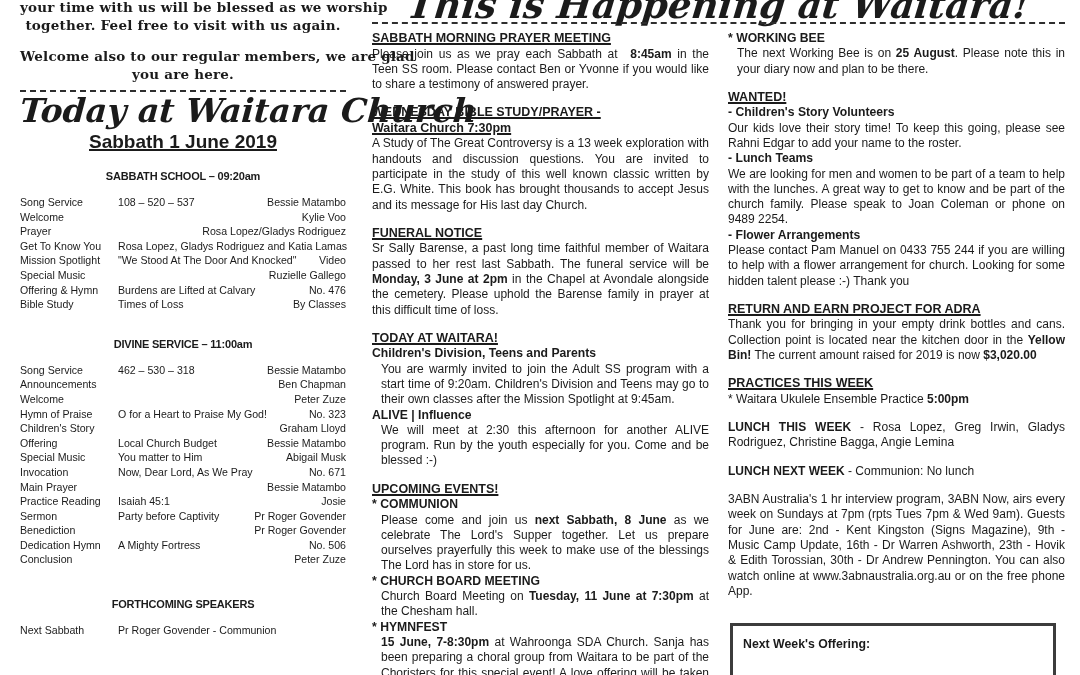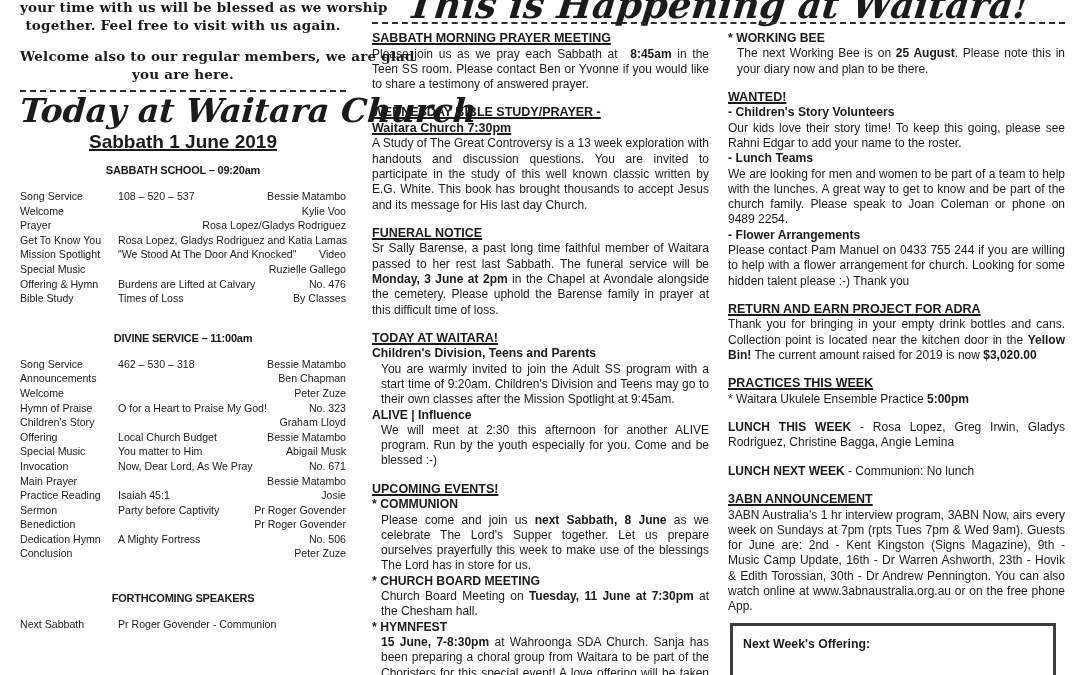--- a/index.html
+++ b/index.html
@@ -24,21 +24,21 @@
     font-size:33px;line-height:36px;text-align:center;transform:skewX(-4deg);
     margin-top:1px;white-space:nowrap;
   }
   .date-title{
     font-size:19px;font-weight:700;text-align:center;
     text-decoration:underline;text-decoration-thickness:2px;margin-top:2px;
   }
   .tbl-head{
     font-size:11px;font-weight:700;text-align:center;letter-spacing:-.2px;
   }
-  #ss-head{margin-top:11px;}
+  #ss-head{margin-top:17px;}
   #ds-head{margin-top:26px;}
   #fs-head{margin-top:31px;}
   .stable{margin-top:13px;font-size:10.6px;line-height:14.6px;}
   .srow{display:flex;}
   .slabel{flex:0 0 98px;}
   .smid{flex:1 1 auto;min-width:0;}
   .sright{flex:0 0 auto;margin-left:auto;text-align:right;white-space:nowrap;}
   
   #banner{
     position:absolute;left:372px;top:-17px;width:693px;height:42px;
@@ -301,21 +301,20 @@
 
     <div class="sec">
       <div class="para"><span style="font-weight: 700;">LUNCH THIS WEEK</span><span> - Rosa Lopez, Greg Irwin, Gladys Rodriguez, Christine Bagga, Angie Lemina</span></div>
     </div>
 
     <div class="sec">
       <div class="para"><span style="font-weight: 700;">LUNCH NEXT WEEK</span><span> - Communion: No lunch</span></div>
     </div>
 
     <div class="sec">
-      <div class="h-u">3ABN ANNOUNCEMENT</div>
       <div class="para"><span>3ABN Australia's 1 hr interview program, 3ABN Now, airs every week on Sundays at 7pm (rpts Tues 7pm &amp; Wed 9am). Guests for June are: 2nd - Kent Kingston (Signs Magazine), 9th - Music Camp Update, 16th - Dr Warren Ashworth, 23th - Hovik &amp; Edith Torossian, 30th - Dr Andrew Pennington.  You can also watch online at www.3abnaustralia.org.au or on the free phone App.</span></div>
     </div>
   </div>
 
   <div id="offering-box">
     <div class="obox-row">
       <span class="obox-label">Next Week's Offering:</span>
       <span class="obox-value">Pacific Adventist University</span>
     </div>
     <div class="obox-row">

